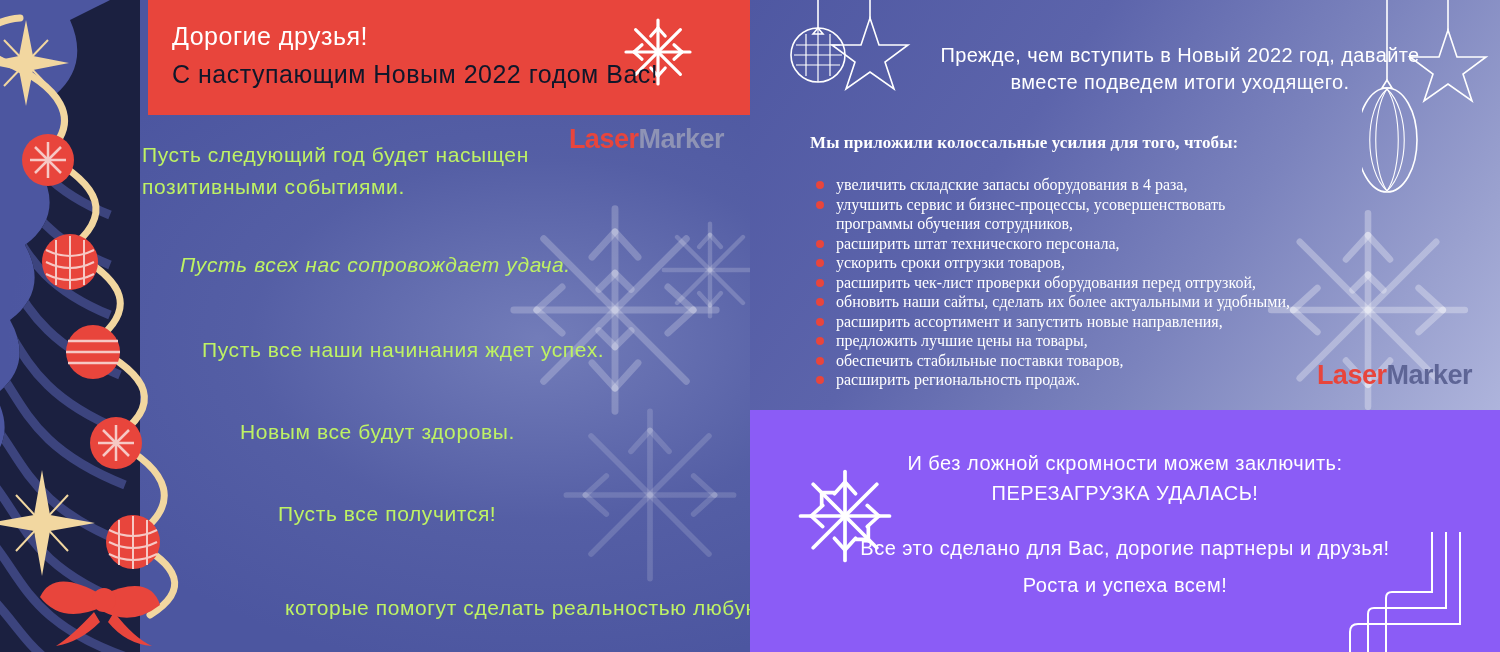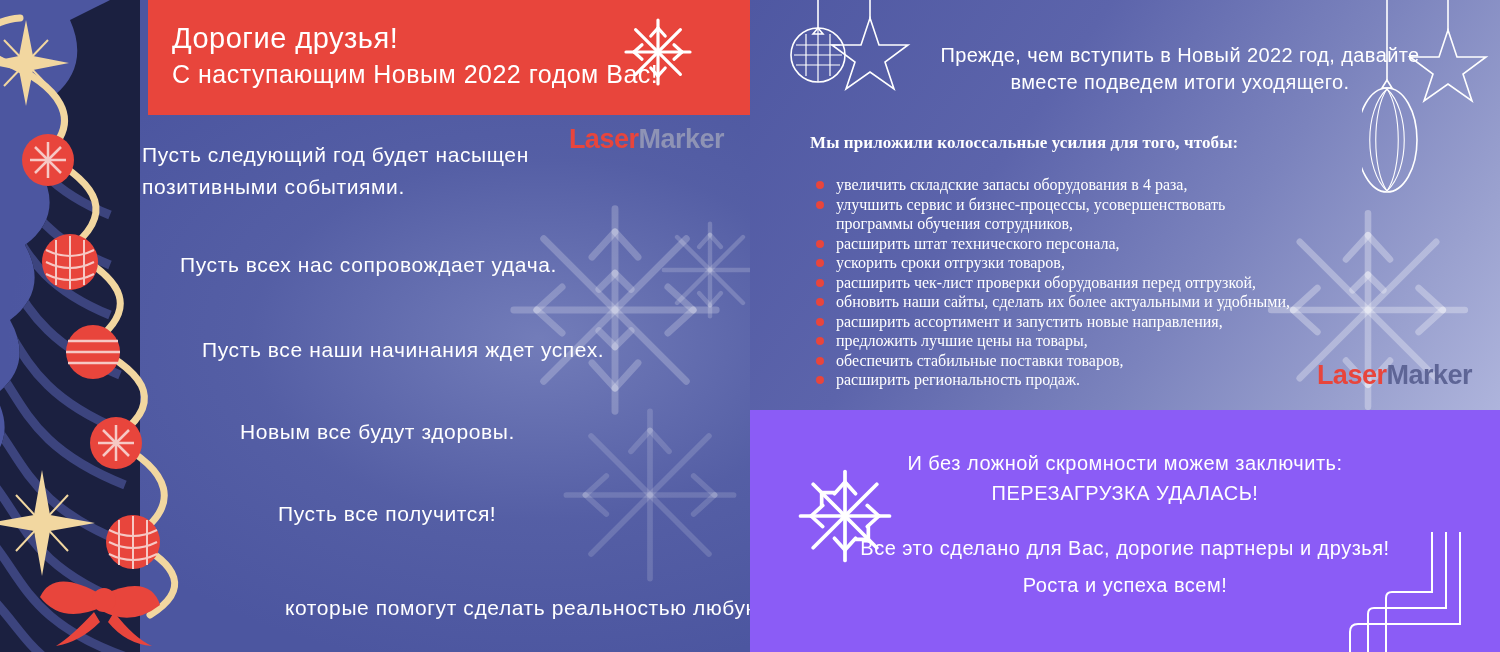--- a/index.html
+++ b/index.html
@@ -5,29 +5,29 @@
   html,body{margin:0;padding:0;background:#fff;}
   body{width:1500px;height:652px;overflow:hidden;font-family:"Liberation Sans",sans-serif;}
   .page{position:relative;width:1500px;height:652px;}
 
   
   .left{position:absolute;left:0;top:0;width:750px;height:652px;background:#4c56a0;overflow:hidden;}
   .left-bg-grad{position:absolute;inset:0;background:
      radial-gradient(ellipse at 72% 52%, rgba(146,156,206,.55) 0%, rgba(104,114,176,.30) 38%, rgba(76,86,160,0) 70%);}
   .tree-wrap{position:absolute;left:-10px;top:0;width:330px;height:652px;}
   .left-header{position:absolute;left:148px;top:0;width:602px;height:115px;background:#e8453c;}
-  .left-header .h1{position:absolute;left:24px;top:22px;color:#fff;font-size:29px;letter-spacing:.5px;
+  .left-header .h1{position:absolute;left:24px;top:22px;color:#fff;font-size:25px;letter-spacing:.5px;
      font-family:"Liberation Sans",sans-serif;font-weight:400;font-stretch:condensed;}
-  .left-header .h2{position:absolute;left:24px;top:60px;color:#ffffff;font-size:25px;letter-spacing:.5px;}
+  .left-header .h2{position:absolute;left:24px;top:60px;color:#0f172a;font-size:25px;letter-spacing:.5px;}
   .logo{font-size:27px;font-weight:bold;letter-spacing:-.5px;font-family:"Liberation Sans",sans-serif;margin-left:24px;}
   .logo .red{color:#e8453c;}
   .logo .grey{color:#8e93b5;}
   .left-logo{position:absolute;right:26px;top:124px;}
   .left-lines{position:absolute;left:0;top:130px;width:750px;height:520px;}
-  .ll{position:absolute;color:#ffffff;font-size:21px;letter-spacing:.6px;white-space:nowrap;}
+  .ll{position:absolute;color:#bef264;font-size:21px;letter-spacing:.6px;white-space:nowrap;}
 
   
   .rtop{position:absolute;left:750px;top:0;width:750px;height:410px;
         background:linear-gradient(125deg,#4f58a2 0%,#5c64ab 35%,#7b83bd 62%,#9aa1cf 85%,#aeb4dc 100%);
         overflow:hidden;}
   .rtop .title{position:absolute;left:150px;top:42px;width:560px;text-align:center;color:#fff;font-size:20px;line-height:27px;letter-spacing:.4px;}
   .rtop .sub{position:absolute;left:60px;top:133px;width:660px;color:#fff;font-size:17px;font-weight:bold;font-family:"Liberation Serif",serif;letter-spacing:.1px;}
   .bullets{position:absolute;left:62px;top:175px;width:660px;}
   .bullets li{position:relative;list-style:none;color:#fff;font-size:16px;font-weight:normal;font-family:"Liberation Serif",serif;line-height:19.5px;margin:0 0 0 0;padding-left:24px;}
   .bullets li::before{content:"";position:absolute;left:4px;top:6px;width:8px;height:8px;border-radius:50%;background:#e8453c;}
@@ -215,21 +215,21 @@
       <div class="h2">С наступающим Новым 2022 годом Вас!</div>
     </div>
 
     <div class="left-logo logo">
       <span class="red">Laser</span><span class="grey">Marker</span>
     </div>
 
     <div class="left-lines">
       <div class="ll" style="left:142px;top:13px;">Пусть следующий год будет насыщен</div>
       <div class="ll" style="left:142px;top:45px;">позитивными событиями.</div>
-      <div class="ll" style="left:180px;top:123px;">Пусть всех нас сопровождает удача.</div>
+      <div class="ll" style="left:180px;top:123px;font-style:italic;">Пусть всех нас сопровождает удача.</div>
       <div class="ll" style="left:202px;top:208px;">Пусть все наши начинания ждет успех.</div>
       <div class="ll" style="left:240px;top:290px;">Новым все будут здоровы.</div>
       <div class="ll" style="left:278px;top:372px;">Пусть все получится!</div>
       <div class="ll" style="left:285px;top:466px;">которые помогут сделать реальностью любую мечту!</div>
     </div>
   </div>
 
   <div class="rtop">
 
     <svg class="snow" style="left:20px;top:0;" width="160" height="130" viewBox="0 0 160 130">

